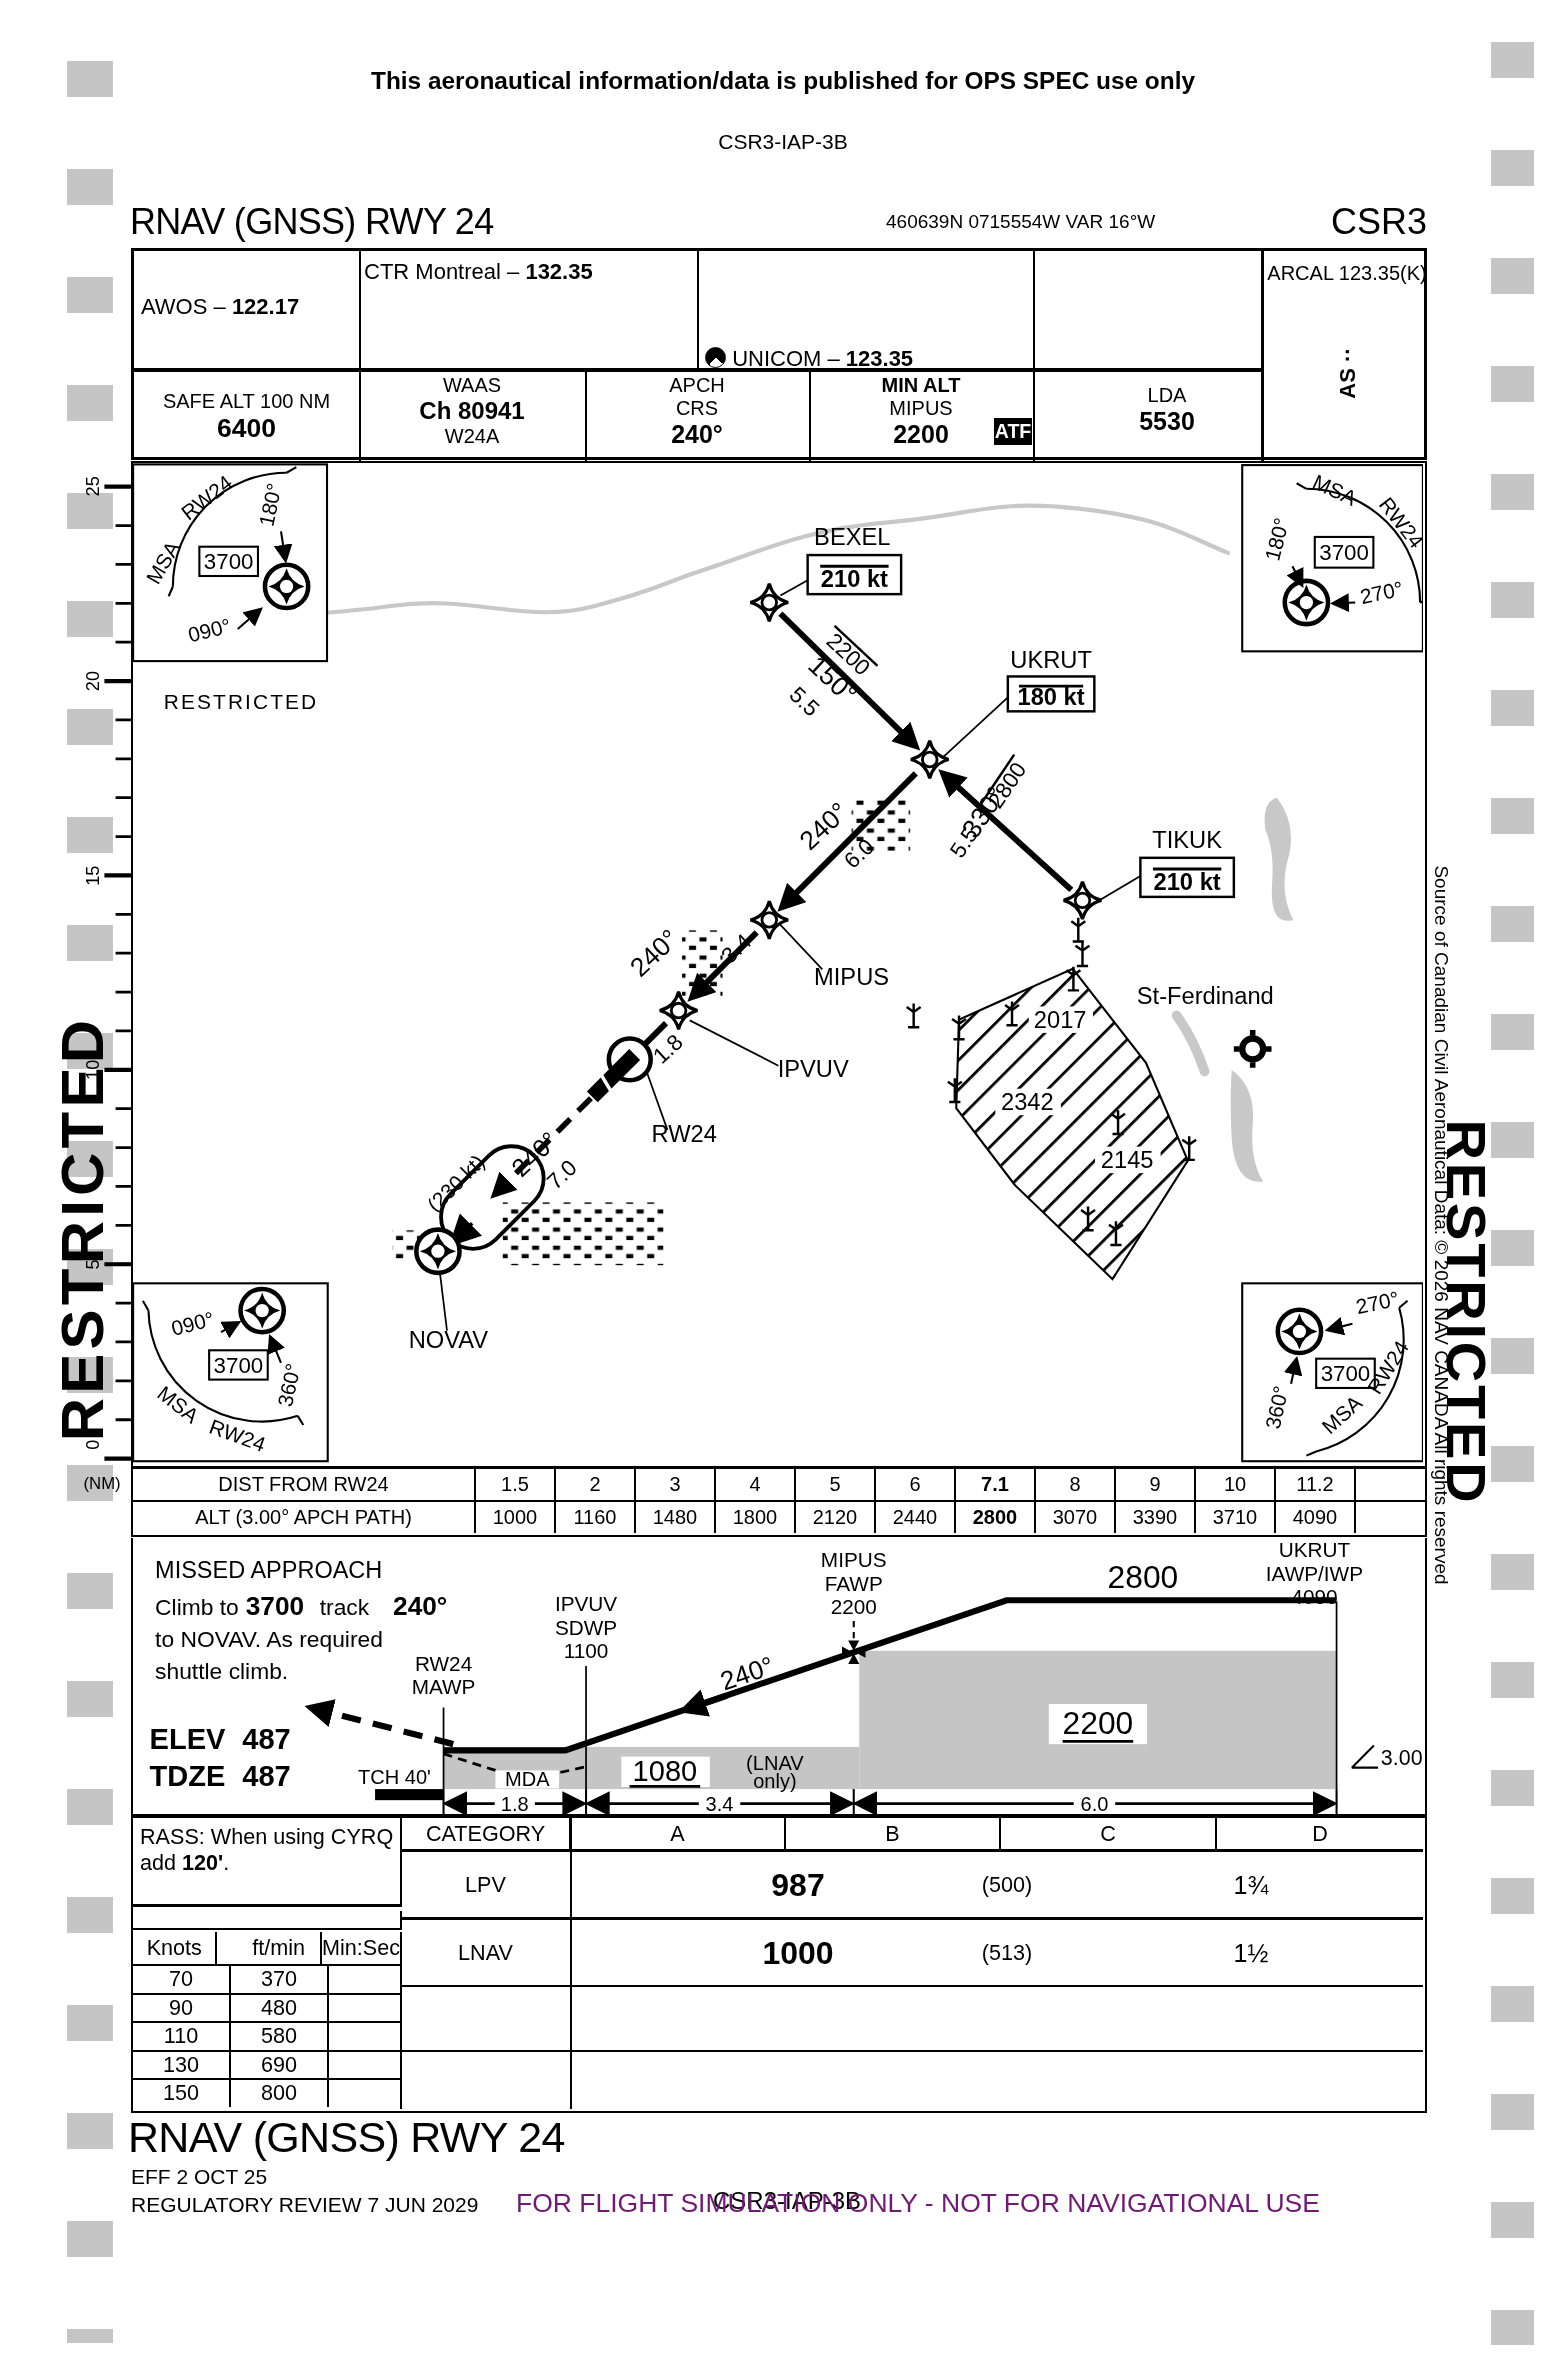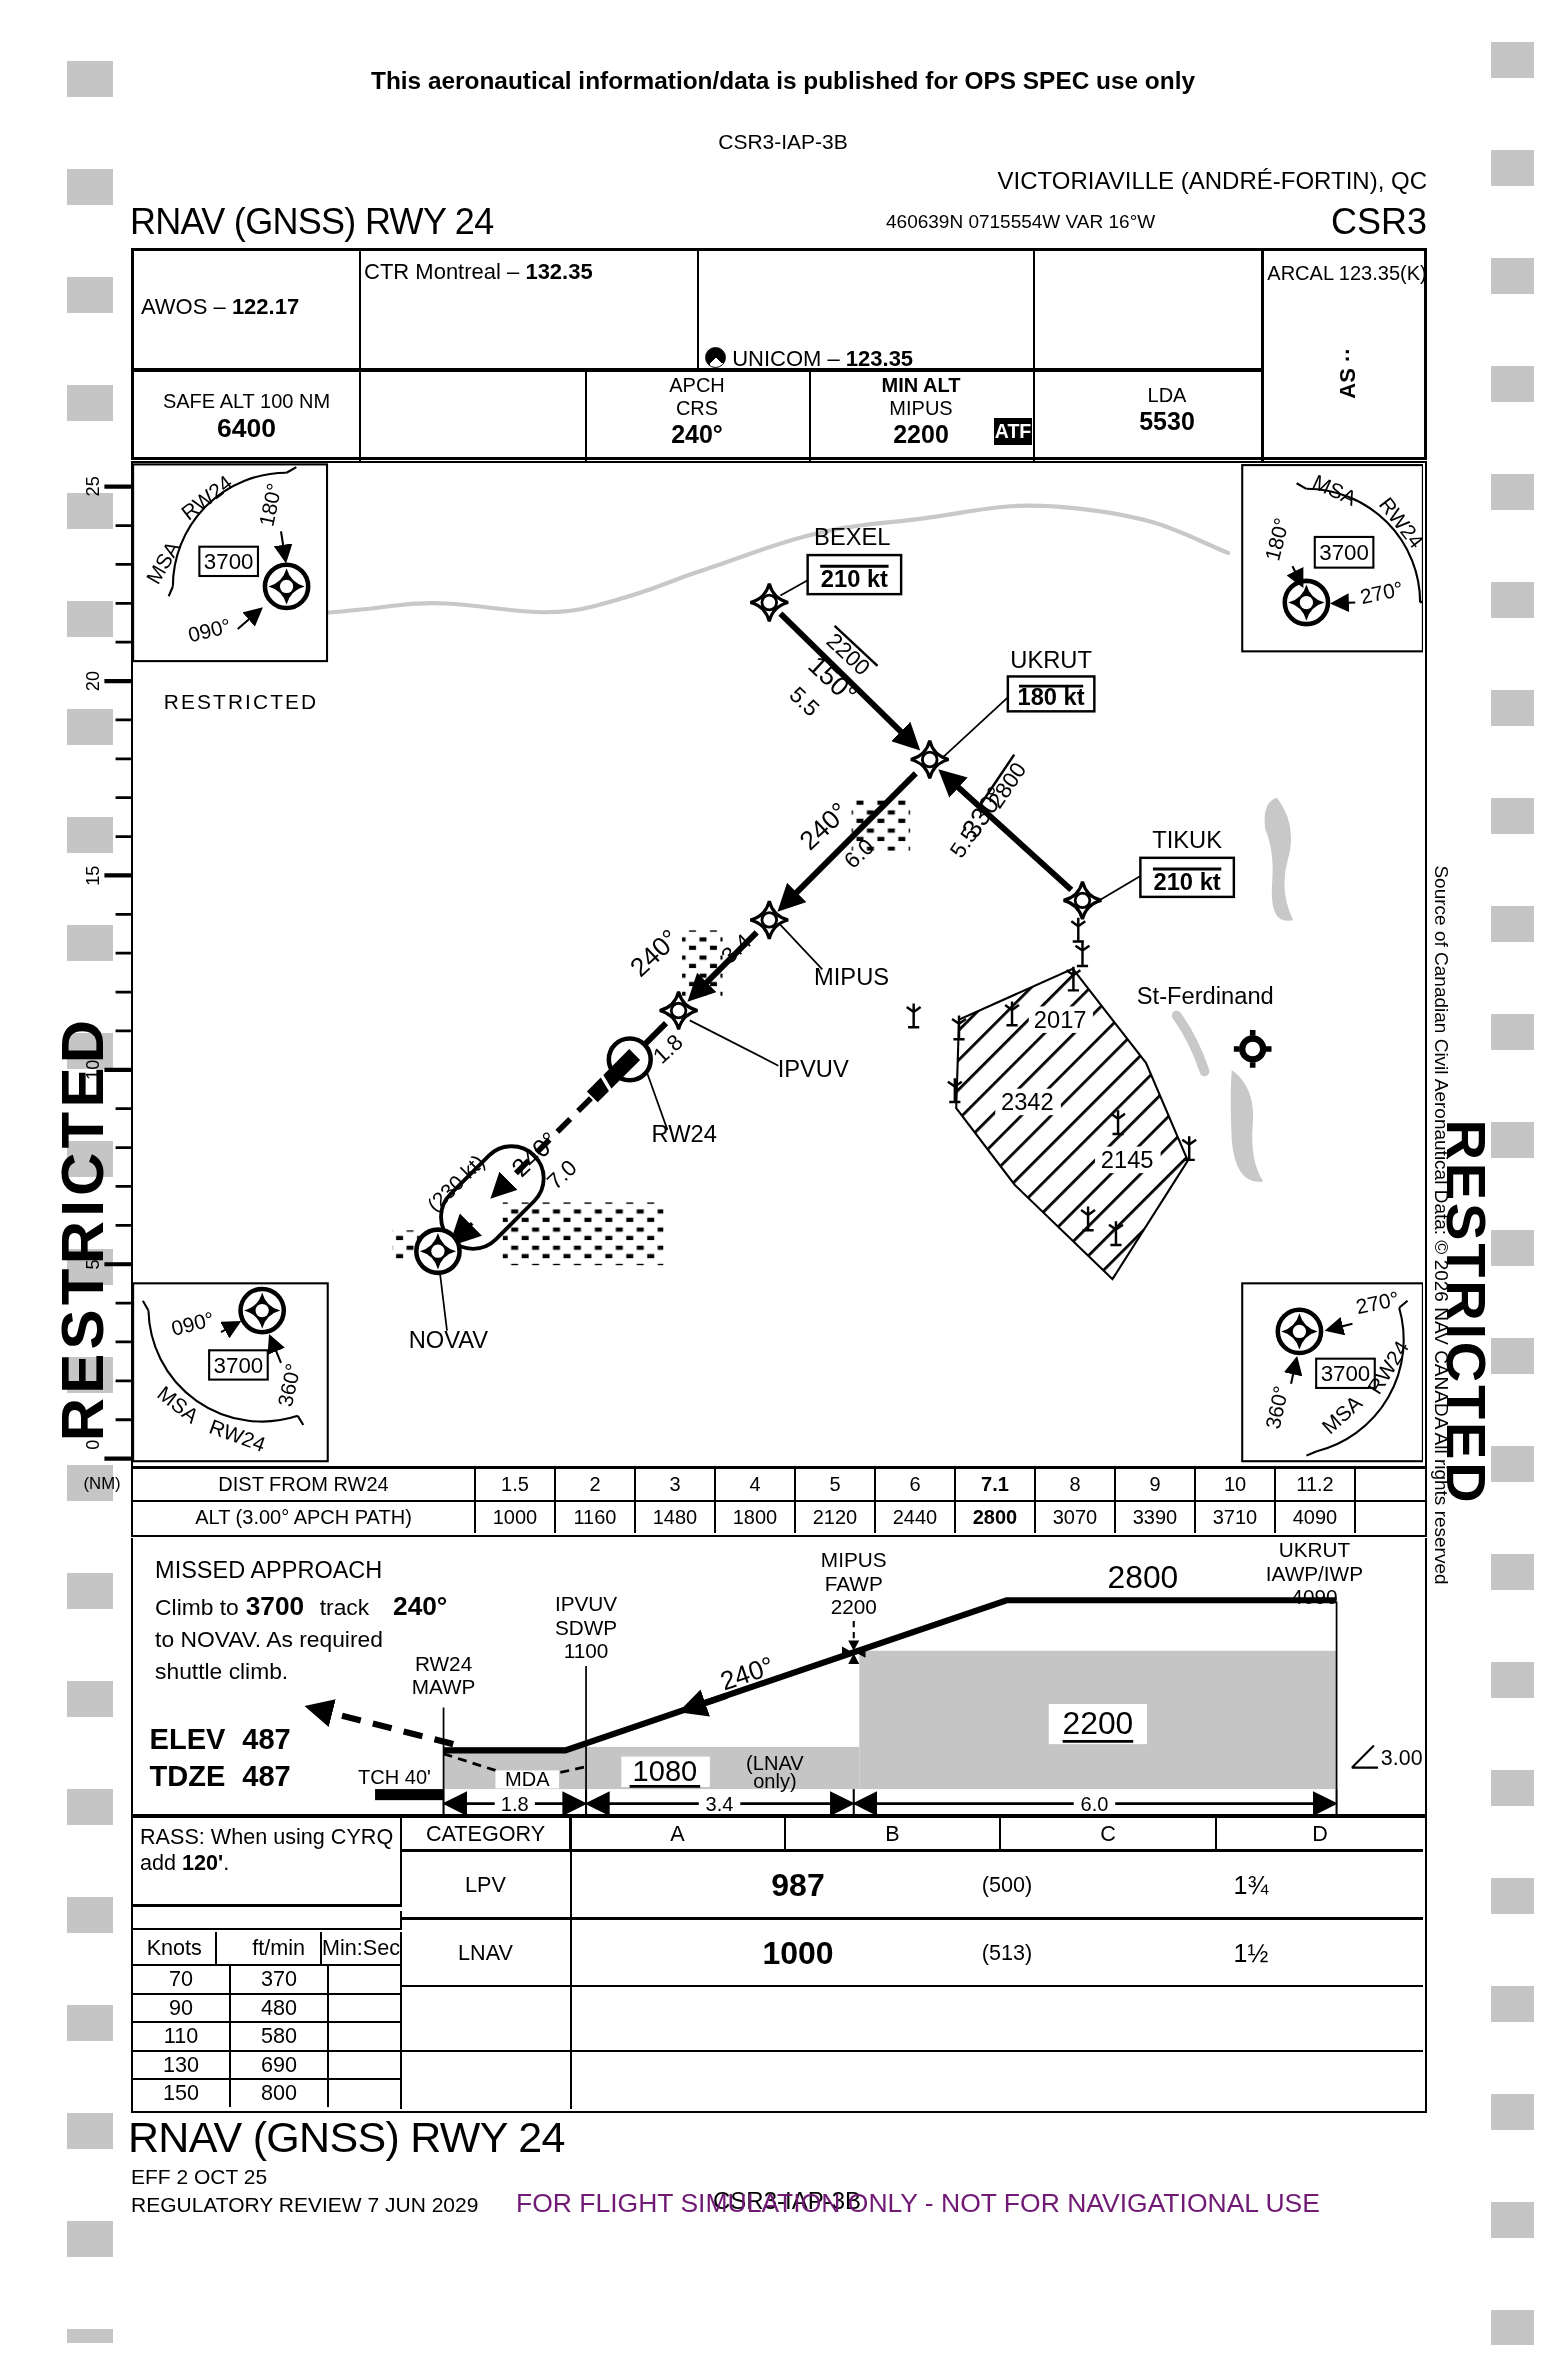--- a/index.html
+++ b/index.html
@@ -23,21 +23,20 @@
 
   <div class="abs punch" style="left:67px;top:61px;width:46px;height:2282px;"></div>
   <div class="abs punch" style="left:1491px;top:42px;width:43px;height:2303px;"></div>
 
   <div class="abs" style="left:-187px;top:1197px;width:533px;height:63px;font-size:60px;font-weight:bold;letter-spacing:4.2px;text-align:center;transform:rotate(-90deg);">RESTRICTED</div>
   <div class="abs" style="left:1256px;top:1283px;width:427px;height:59px;font-size:56px;font-weight:bold;letter-spacing:2.8px;text-align:center;transform:rotate(90deg);">RESTRICTED</div>
   <div class="abs" style="left:976px;top:1213px;width:928px;height:24px;font-size:19px;text-align:center;transform:rotate(90deg);">Source of Canadian Civil Aeronautical Data: © 2026 NAV CANADA All rights reserved</div>
 
   <div class="abs ctr" style="left:0;top:67px;width:1566px;font-size:24.4px;font-weight:bold;">This aeronautical information/data is published for OPS SPEC use only</div>
   <div class="abs ctr" style="left:0;top:130px;width:1566px;font-size:21px;">CSR3-IAP-3B</div>
-  <div class="abs" style="left:729px;top:167px;width:698px;font-size:24px;text-align:right;">VICTORIAVILLE (ANDRÉ-FORTIN), QC</div>
   <div class="abs" style="left:130px;top:201px;font-size:36px;letter-spacing:-0.7px;">RNAV (GNSS) RWY 24</div>
   <div class="abs" style="left:886px;top:211px;font-size:19px;">460639N  0715554W  VAR 16°W</div>
   <div class="abs" style="left:1315px;top:201px;width:112px;font-size:36px;text-align:right;">CSR3</div>
 
   <div class="abs" style="left:131px;top:248px;width:1296px;height:212px;border:3.5px solid #000;box-sizing:border-box;">
     <div class="vline" style="left:225px;top:0;height:121px;"></div>
     <div class="vline" style="left:563px;top:0;height:121px;"></div>
     <div class="vline" style="left:899px;top:0;height:121px;"></div>
     <div class="hline" style="left:0;top:117px;width:1127px;height:4.2px;"></div>
     <div class="vline" style="left:225px;top:121px;height:91px;"></div>
@@ -56,20 +55,25 @@
       <span style="display:inline-block;width:19px;height:19px;border-radius:50%;border:1.4px solid #000;background:conic-gradient(from 220deg,#000 0 270deg,#fff 0);vertical-align:-2.1px;"></span>
       <span>UNICOM – </span><span class="b">123.35</span>
     </div>
     <div class="abs" style="left:860px;top:167px;width:38px;height:26.5px;background:#000;color:#fff;font-size:19.5px;font-weight:bold;text-align:center;line-height:26.5px;">ATF</div>
     <div class="cell" style="left:1130px;top:11px;width:166px;font-size:20px;">ARCAL 123.35(K)</div>
     <div class="cell" style="left:1144px;top:109px;width:140px;font-size:22px;font-weight:bold;transform:rotate(-90deg);">AS ··</div>
 
     <div class="cell" style="left:0;top:126px;width:225px;">
       <div style="font-size:20px;margin-top:12.6px;">SAFE ALT 100 NM</div>
       <div class="b" style="font-size:26.5px;">6400</div>
+    </div>
+    <div class="cell" style="left:225px;top:123px;width:226px;">
+      <div style="font-size:20px;">WAAS</div>
+      <div class="b" style="font-size:24px;">Ch 80941</div>
+      <div style="font-size:20px;">W24A</div>
     </div>
     <div class="cell" style="left:451px;top:123px;width:224px;">
       <div style="font-size:20px;">APCH</div>
       <div style="font-size:20px;">CRS</div>
       <div class="b" style="font-size:25px;">240°</div>
     </div>
     <div class="cell" style="left:675px;top:123px;width:224px;">
       <div style="font-size:20px;font-weight:bold;">MIN ALT</div>
       <div style="font-size:20px;">MIPUS</div>
       <div class="b" style="font-size:25px;">2200</div>

